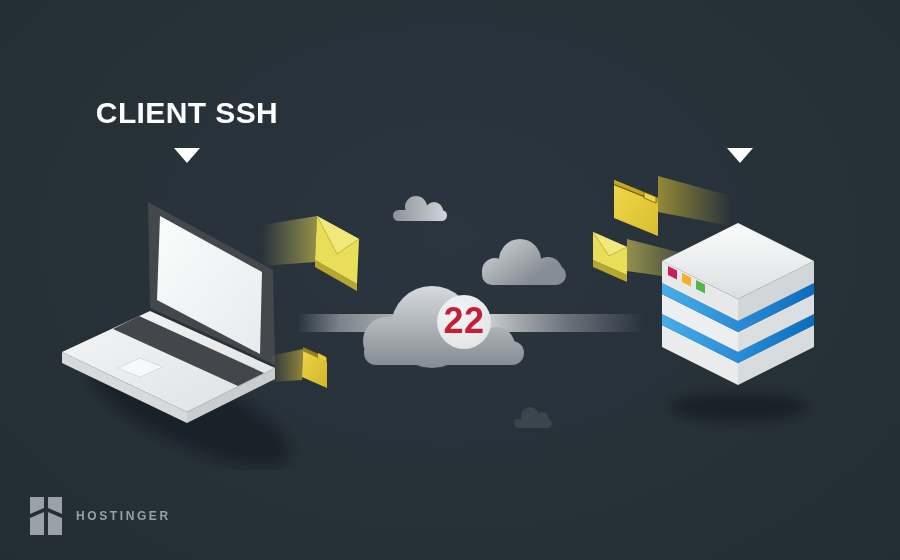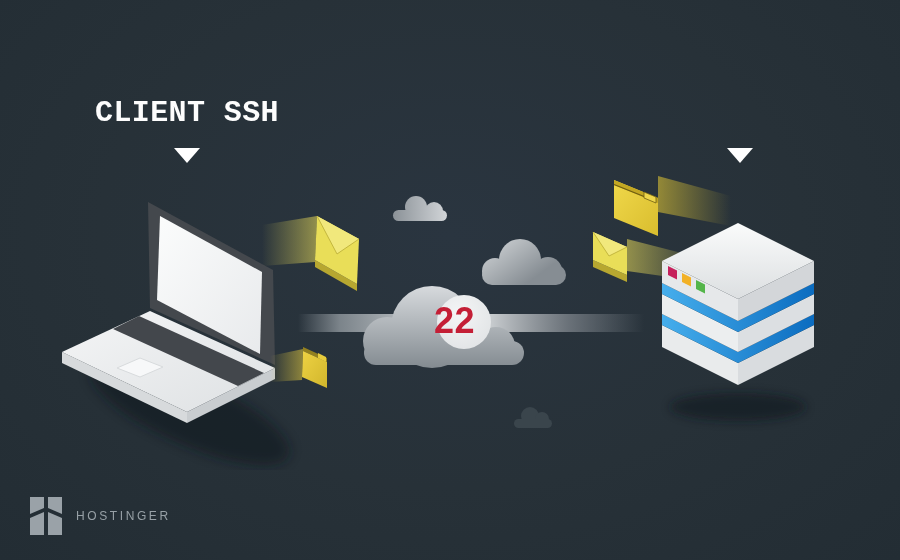--- a/index.html
+++ b/index.html
@@ -6,29 +6,29 @@
   .stage{
     position:relative;width:900px;height:560px;overflow:hidden;
     background:radial-gradient(ellipse at 50% 42%, #2a3540 0%, #273138 55%, #232d34 100%);
     font-family:"Liberation Sans", sans-serif;
   }
   .abs{position:absolute;}
   .title{
     position:absolute;width:300px;text-align:center;
     color:#fdfdfd;font-size:30px;font-weight:700;letter-spacing:.4px;line-height:32px;
   }
-  .title-client{left:37px;top:97px;font-family:Liberation Mono, monospace;}
+  .title-client{left:37px;top:97px;}
   .title-server{left:590px;top:97px;}
   .port{
-    position:absolute;left:434px;top:299px;width:60px;
+    position:absolute;left:434px;top:299px;width:60px;text-align:center;
     font-size:36px;font-weight:700;color:#c41f36;line-height:44px;letter-spacing:.5px;
   }
   .brand-name{
     position:absolute;left:76px;top:509px;
-    color:#97a0a6;font-size:12px;font-weight:400;letter-spacing:2.6px;
+    color:#97a0a6;font-size:12px;font-weight:700;letter-spacing:2.6px;
   }
   svg{display:block;}
 </style>
 </head>
 <body>
 
 <div class="stage">
 
   <svg class="abs" style="left:298px;top:310px" width="346" height="26" viewBox="0 0 346 26">
     <defs>

